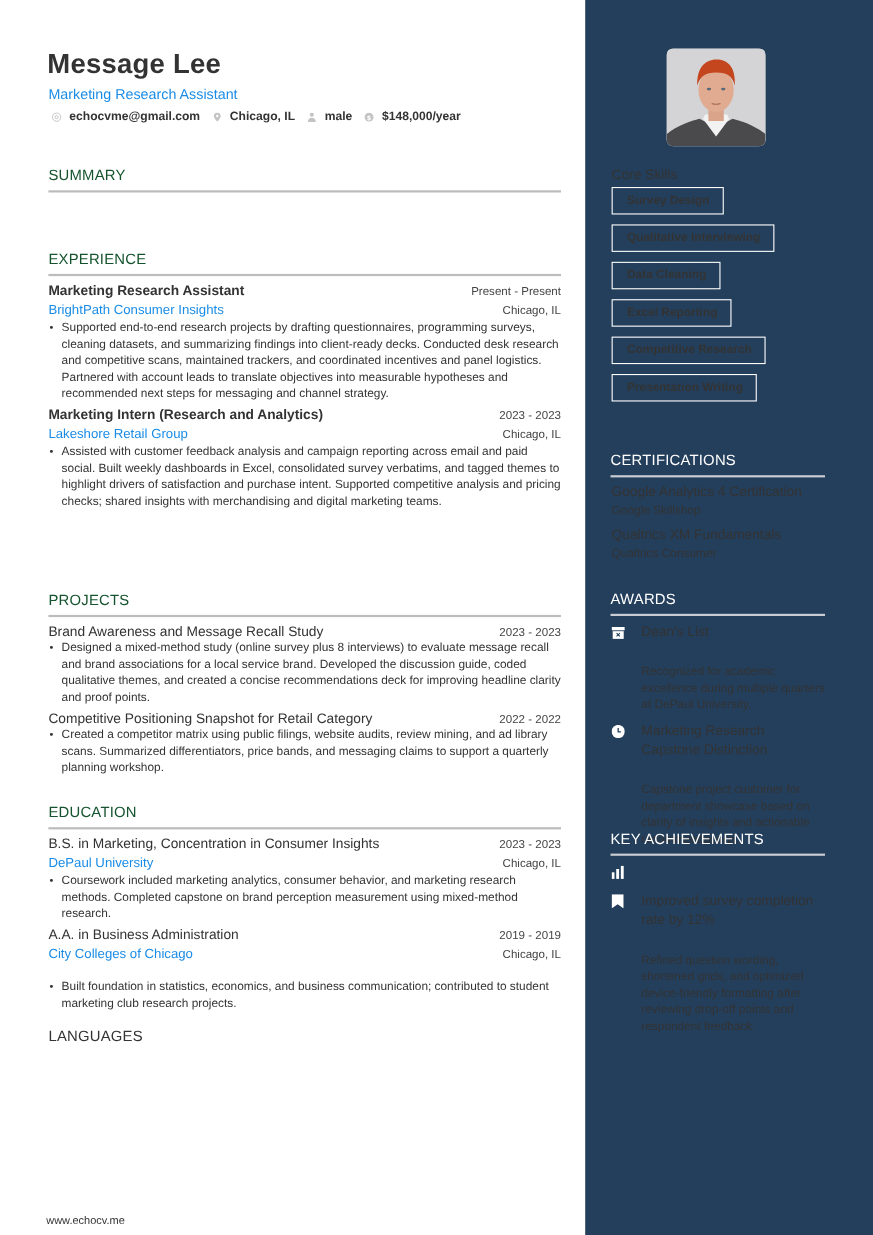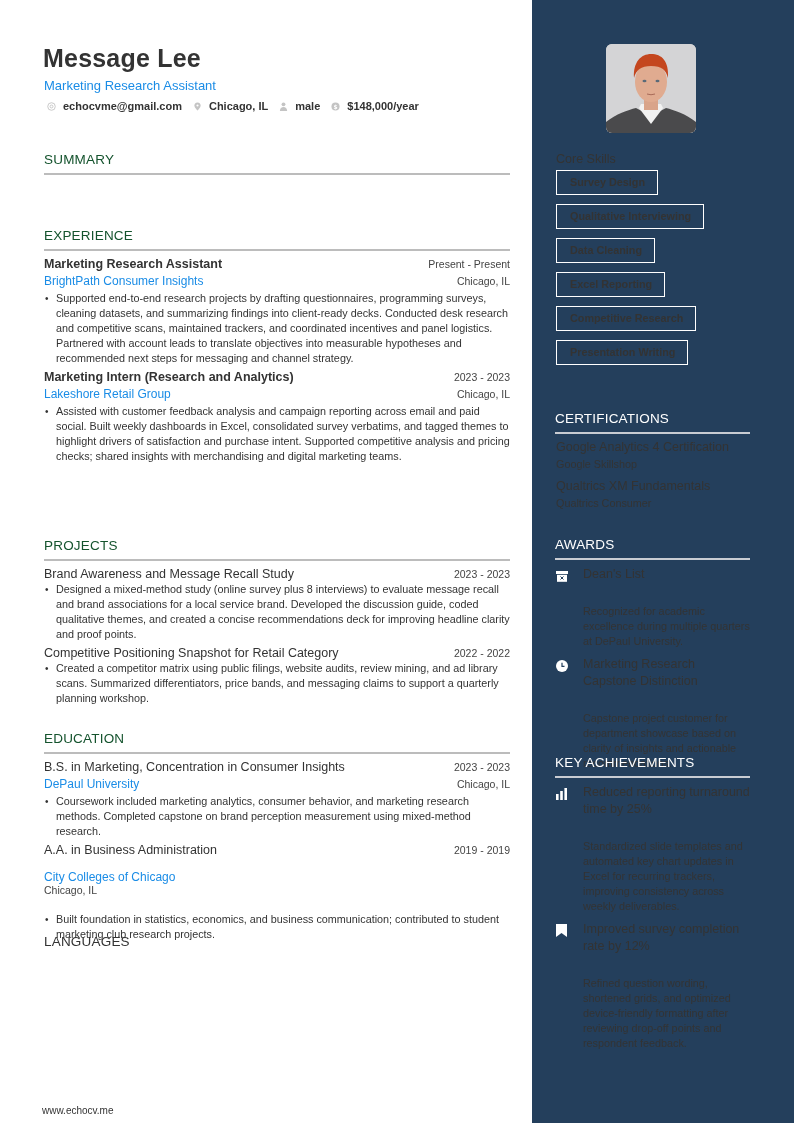--- a/index.html
+++ b/index.html
@@ -155,21 +155,21 @@
     </div>
     <ul class="bullets" style="margin-top:3px;">
       <li>Coursework included marketing analytics, consumer behavior, and marketing research methods. Completed capstone on brand perception measurement using mixed-method research.</li>
     </ul>
   </div>
   <div class="entry">
     <div class="row">
       <span class="e-title light">A.A. in Business Administration</span>
       <span class="e-date">2019 - 2019</span>
     </div>
-    <div class="row" style="margin-top:13px;flex-direction:column;">
+    <div class="row" style="margin-top:3px;">
       <span class="e-org">City Colleges of Chicago</span>
       <span class="e-loc">Chicago, IL</span>
     </div>
     <ul class="bullets" style="margin-top:16px;">
       <li>Built foundation in statistics, economics, and business communication; contributed to student marketing club research projects.</li>
     </ul>
   </div>
 </div>
 
 <div class="section" style="top:934px;">
@@ -244,24 +244,20 @@
 <div class="s-section" style="top:755px;">
   <div class="s-head">KEY ACHIEVEMENTS</div>
   <div class="aw">
     <div class="aw-icon">
       <svg width="12" height="12" viewBox="0 0 12 12">
           <rect x="0" y="6" width="2.6" height="6" fill="#fff"></rect>
           <rect x="4.2" y="3" width="2.6" height="9" fill="#fff"></rect>
           <rect x="8.4" y="0" width="2.6" height="12" fill="#fff"></rect>
         </svg>
     </div>
-    <div>
-      <div class="aw-title">Reduced reporting turnaround time by 25%</div>
-      <div class="aw-desc">Standardized slide templates and automated key chart updates in Excel for recurring trackers, improving consistency across weekly deliverables.</div>
-    </div>
   </div>
   <div class="aw">
     <div class="aw-icon">
       <svg width="11" height="13" viewBox="0 0 11 13">
           <path d="M0 0 L11 0 L11 13 L5.5 9 L0 13 Z" fill="#fff"></path>
         </svg>
     </div>
     <div>
       <div class="aw-title">Improved survey completion rate by 12%</div>
       <div class="aw-desc">Refined question wording, shortened grids, and optimized device-friendly formatting after reviewing drop-off points and respondent feedback.</div>

